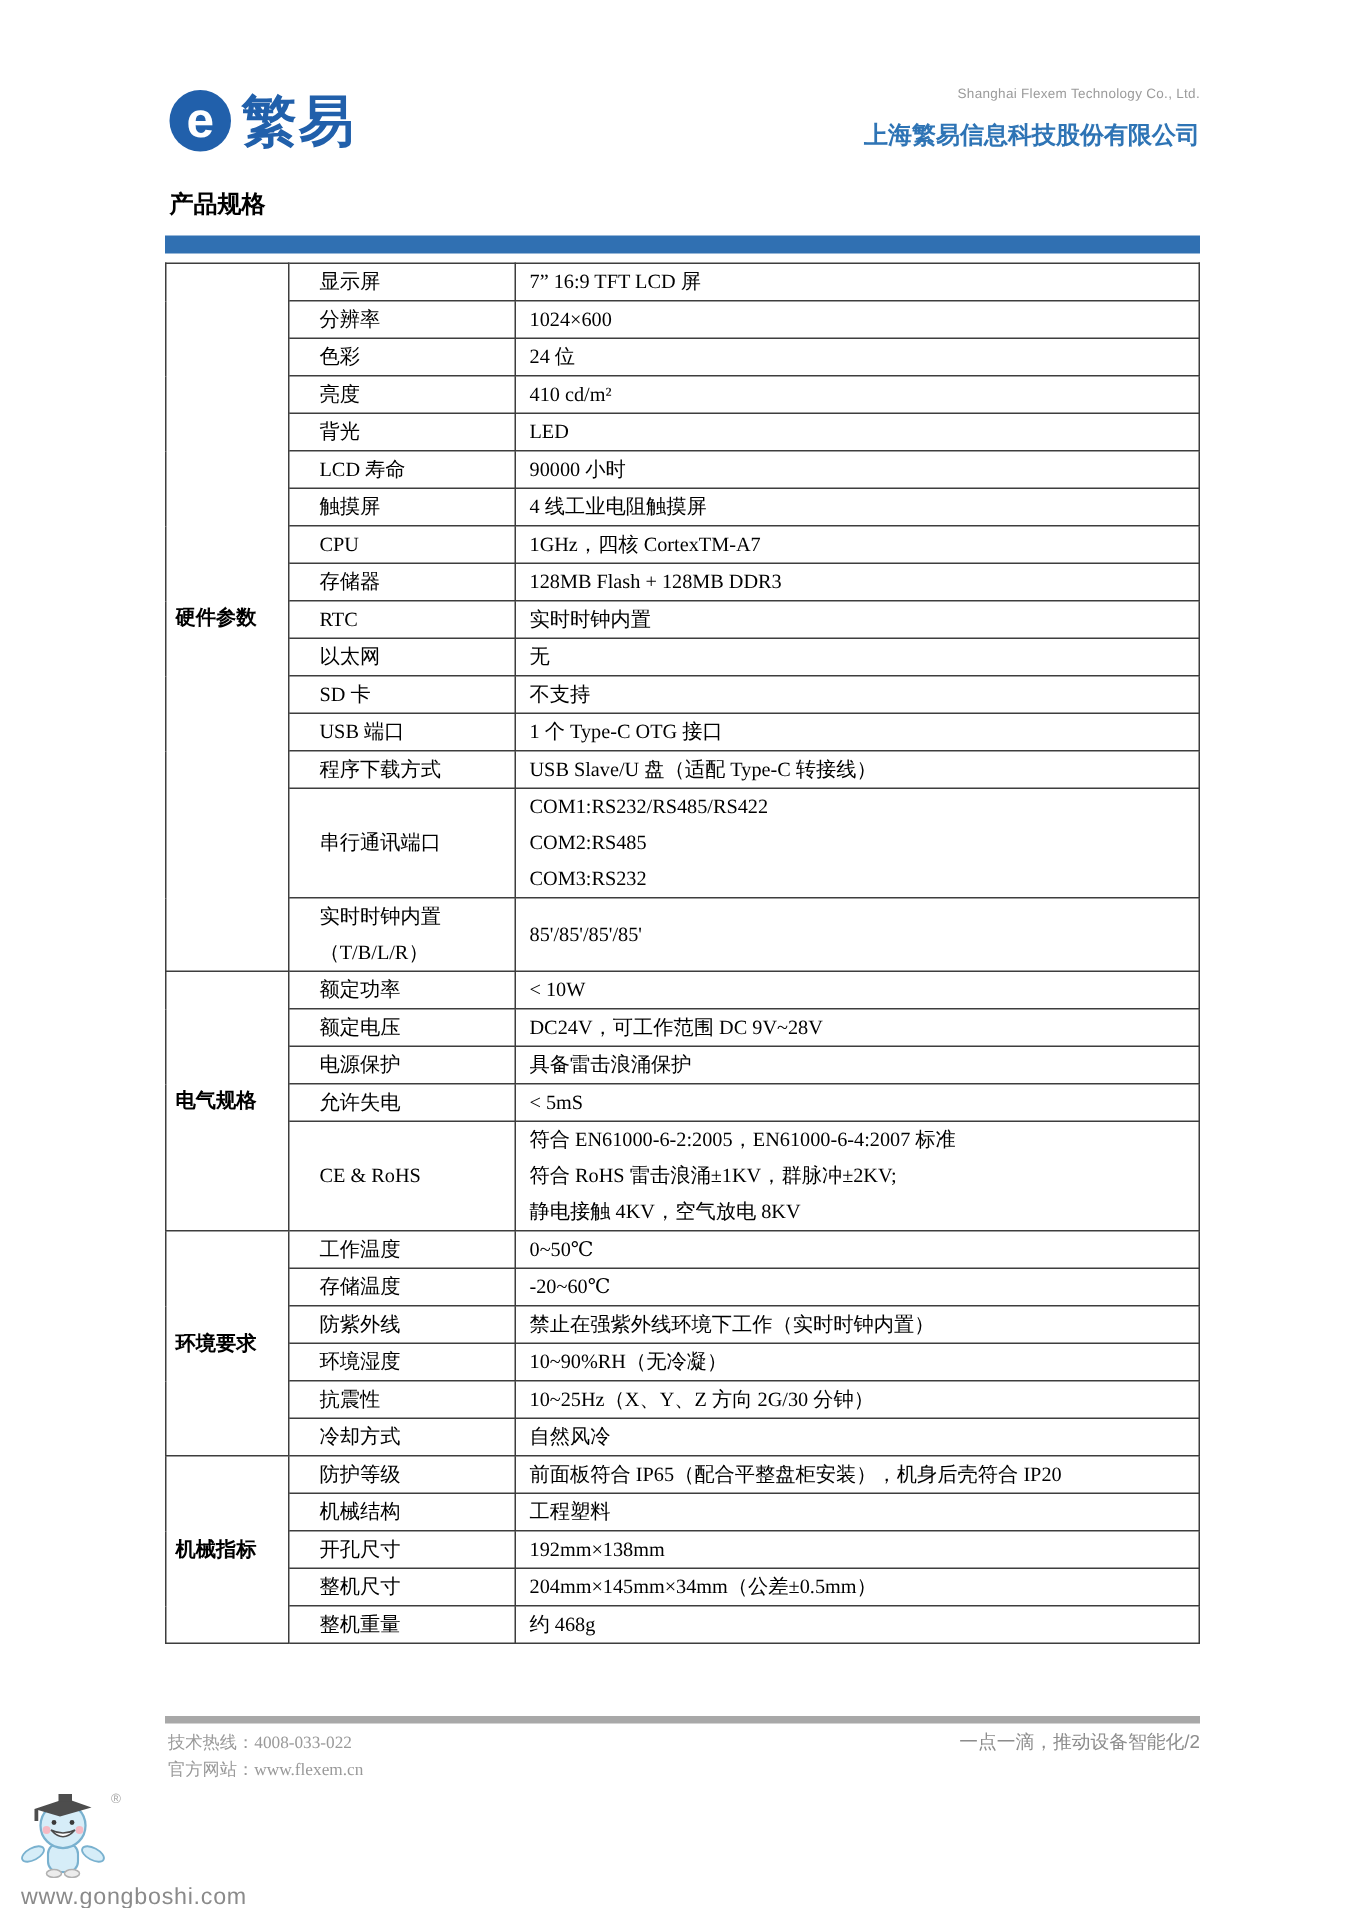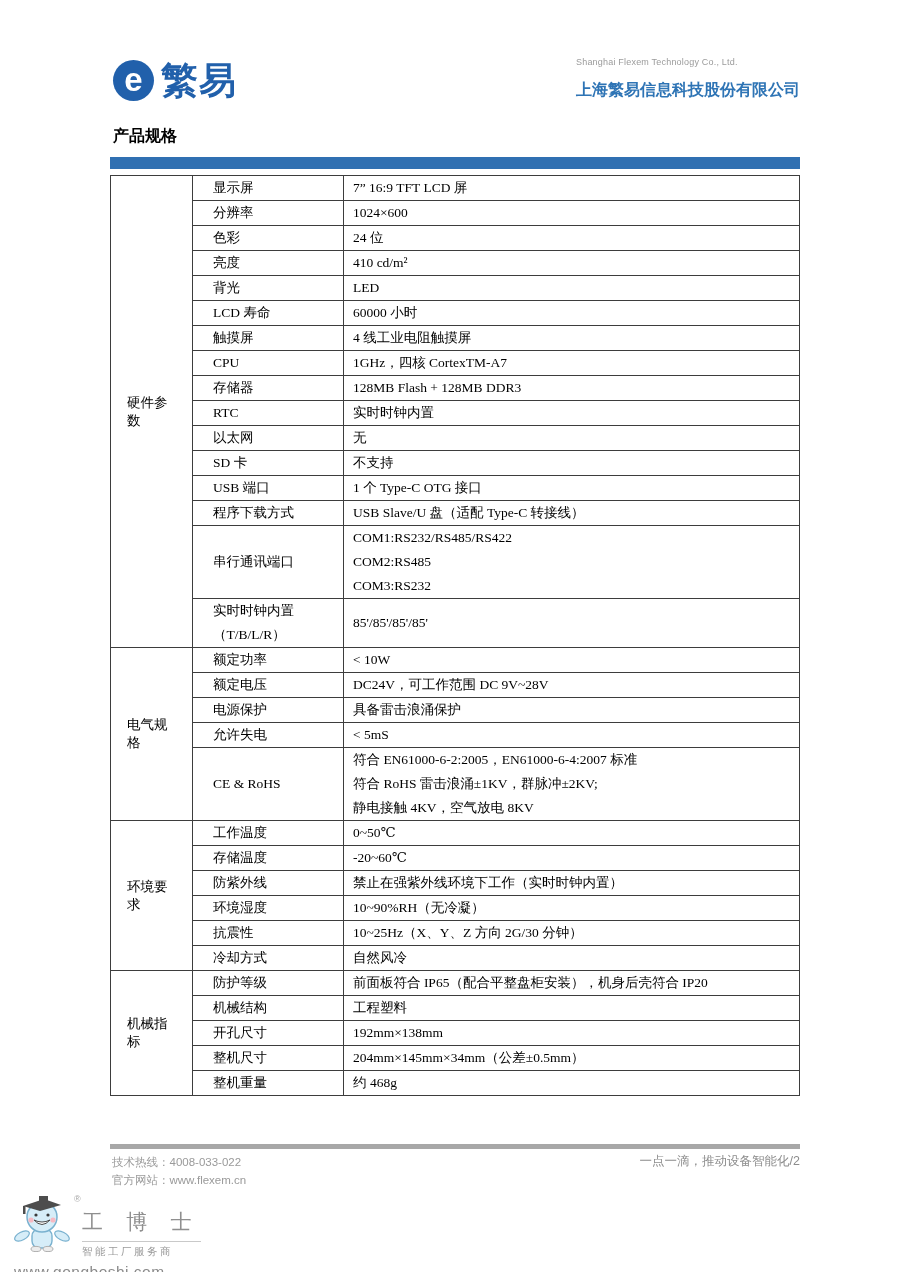--- a/index.html
+++ b/index.html
@@ -45,20 +45,21 @@
     font-weight: bold;
     font-size: 37px;
     line-height: 1;
     color: #2160ab;
     letter-spacing: 1px;
   }
   .company {
     position: absolute;
     right: 100px;
     top: 57px;
+    text-align: right;
     font-family: "Liberation Sans", sans-serif;
   }
   .company-en {
     font-size: 9px;
     color: #9b9b9b;
     letter-spacing: 0.2px;
   }
   .company-zh {
     margin-top: 13px;
     font-size: 16px;
@@ -93,22 +94,23 @@
     border-collapse: collapse;
     table-layout: fixed;
   }
   .spec-table td {
     border: 1px solid #3d3d3d;
     font-size: 13.5px;
     vertical-align: middle;
   }
   .spec-table .group-cell {
     width: 82px;
-    padding: 0 16px;
+    padding: 0 6px;
     text-align: left;
+    font-weight: bold;
   }
   .spec-table .label-cell {
     width: 151px;
     padding: 0 20px;
   }
   .spec-table .value-cell {
     padding: 0 9px;
   }
   .spec-table .cell-line {
     height: 24px;
@@ -123,21 +125,21 @@
     left: 110px;
     top: 1144px;
     width: 690px;
     height: 5px;
     background: #a8a8a8;
   }
   .footer-left {
     position: absolute;
     left: 112px;
     top: 1153px;
-    font-family: Liberation Sans, sans-serif;
+    font-family: Liberation Serif, serif;
     font-size: 11.5px;
     line-height: 18px;
     color: #9a9a9a;
   }
   .footer-right {
     position: absolute;
     right: 100px;
     top: 1153px;
     font-family: "Liberation Sans", sans-serif;
     font-size: 12.5px;
@@ -250,21 +252,21 @@
           </td>
           <td class="value-cell">
             <div class="cell-line">LED</div>
           </td>
         </tr>
         <tr>
           <td class="label-cell">
             <div class="cell-line">LCD 寿命</div>
           </td>
           <td class="value-cell">
-            <div class="cell-line">60000 小时</div>
+            <div class="cell-line">90000 小时</div>
           </td>
         </tr>
         <tr>
           <td class="label-cell">
             <div class="cell-line">触摸屏</div>
           </td>
           <td class="value-cell">
             <div class="cell-line">4 线工业电阻触摸屏</div>
           </td>
         </tr>
@@ -508,21 +510,17 @@
           <circle cx="22" cy="19" r="1.6" fill="#3a3a3a"></circle>
           <circle cx="34" cy="19" r="1.6" fill="#3a3a3a"></circle>
 
           <circle cx="17" cy="24" r="2.6" fill="#f6b9c3"></circle>
           <circle cx="39" cy="24" r="2.6" fill="#f6b9c3"></circle>
 
           <path d="M20 24 Q28 33 36 24 Q28 28 20 24 Z" fill="#ffffff" stroke="#4a4a4a" stroke-width="1"></path>
         </svg>
         <span class="wm-reg">®</span>
       </div>
-      <div class="wm-texts">
-        <div class="wm-name">工 博 士</div>
-        <div class="wm-sub">智能工厂服务商</div>
-      </div>
     </div>
     <div class="wm-url">www.gongboshi.com</div>
   </div>
 
 </div>
 
 </body></html>

